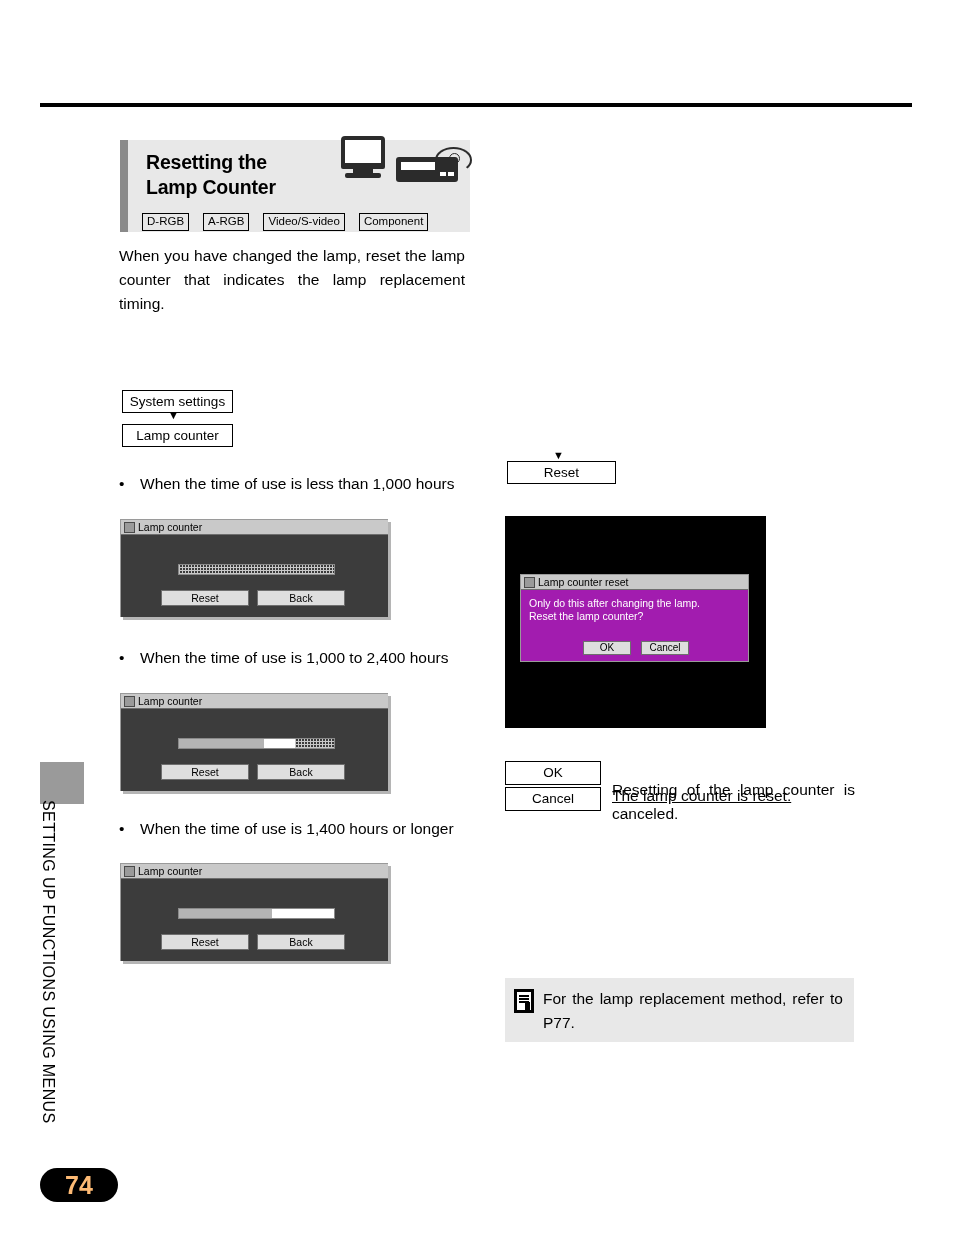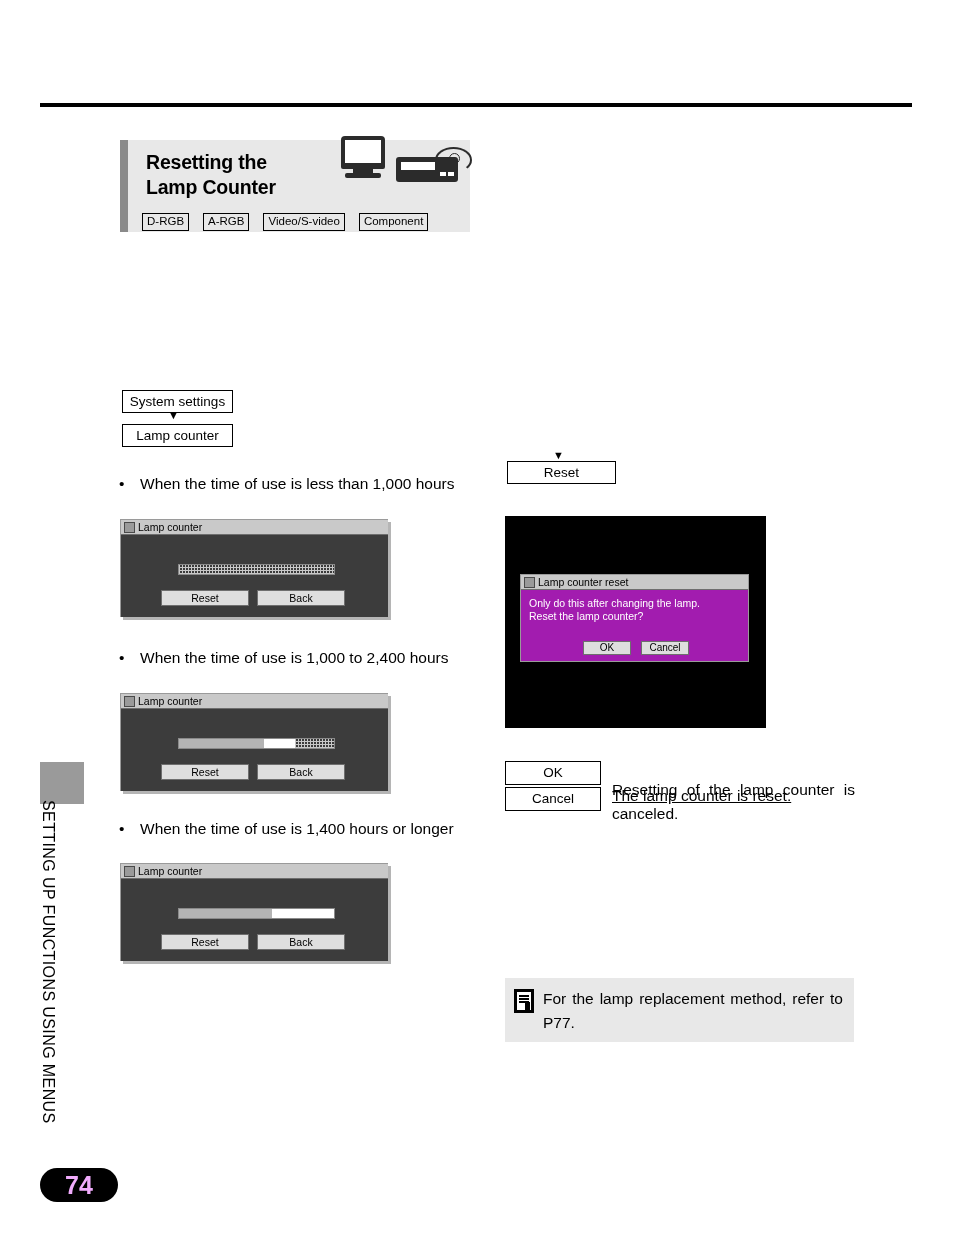--- a/index.html
+++ b/index.html
@@ -491,21 +491,21 @@
 
   
   .page-num {
     position: absolute;
     left: 40px;
     top: 1168px;
     width: 78px;
     height: 34px;
     background: #000;
     border-radius: 17px;
-    color: #f0abfc;
+    color: #fdba74;
     font-size: 25px;
     font-weight: bold;
     line-height: 34px;
     text-align: center;
   }
 </style>
 </head>
 <body>
 
 <div class="page">
@@ -534,20 +534,21 @@
   </div>
   <div class="icon-vcr">
     <div class="reel"></div>
     <div class="reel2"></div>
     <div class="body"></div>
     <div class="slot"></div>
     <div class="btn1"></div>
     <div class="btn2"></div>
   </div>
 
+  <div class="intro">When you have changed the lamp, reset the lamp counter that indicates the lamp replacement timing.</div>
 
   <div class="menu-box" id="sys-settings">System settings</div>
   <div class="arrow-down" id="path-arrow-1">▼</div>
   <div class="menu-box" id="lamp-counter-path">Lamp counter</div>
 
   <div class="arrow-down" id="reset-path-arrow">▼</div>
   <div class="menu-box" id="reset-path">Reset</div>
 
   <div class="bullet" id="bullet-1">
     <span class="dot">•</span>

